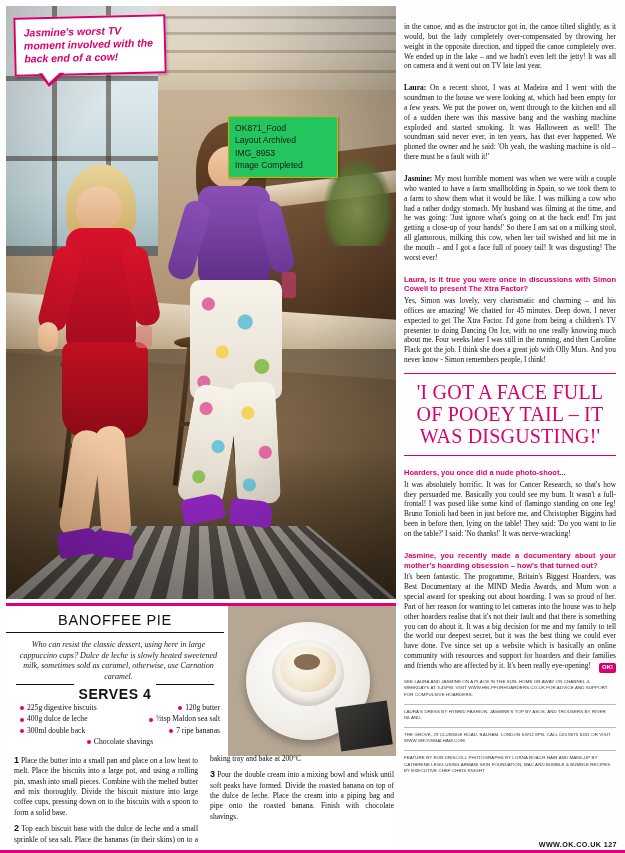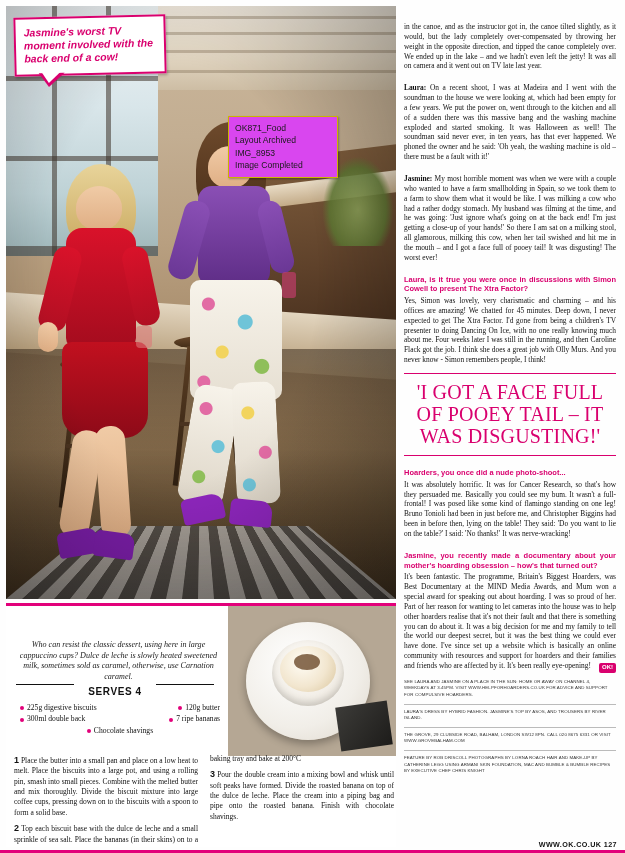--- a/index.html
+++ b/index.html
@@ -151,21 +151,21 @@
     width: 0; height: 0;
     border-left: 7px solid transparent;
     border-right: 12px solid transparent;
     border-top: 11px solid #fff;
   }
 
   
   .archive-note {
     position: absolute; left: 222px; top: 110px;
     width: 110px;
-    background: #d946ef;
+    background: #22c55e;
     border: 1px solid #cbb400;
     padding: 5px 6px;
     font-family: "Liberation Sans", sans-serif;
     font-size: 8.6px;
     line-height: 1.45;
     color: #1a1a1a;
     box-shadow: 1px 1px 2px rgba(0,0,0,.3);
     z-index: 40;
   }
 
@@ -230,21 +230,21 @@
     font-style: italic;
     font-size: 8.1px;
     line-height: 1.32;
     text-align: center;
     color: #222;
   }
   .serves {
     position: absolute; left: 0; top: 80px; width: 218px;
     text-align: center;
     font-family: "Liberation Sans", sans-serif;
-    font-size: 10px;
+    font-size: 14px;
     font-weight: bold;
     letter-spacing: .6px;
     color: #111;
   }
   .serves-rule {
     position: absolute; top: 78px; height: 1px; background: #111;
   }
   .ingredients {
     position: absolute; left: 14px; top: 96px; width: 200px;
     font-size: 7.6px;
@@ -454,29 +454,34 @@
 
     <div class="recipe">
       <div class="recipe-photo">
         <div class="plate"></div>
         <div class="cup"></div>
         <div class="cream"></div>
         <div class="choc"></div>
         <div class="napkin"></div>
       </div>
 
+      <div class="recipe-title">BANOFFEE PIE</div>
       <div class="recipe-intro">Who can resist the classic dessert, using here in large cappuccino cups? Dulce de leche is slowly heated sweetened milk, sometimes sold as caramel, otherwise, use Carnation caramel.</div>
       <div class="serves-rule" style="left:10px; width:58px;"></div>
       <div class="serves-rule" style="left:150px; width:58px;"></div>
       <div class="serves">SERVES 4</div>
 
       <div class="ingredients">
         <div class="row">
           <span class="item"><span class="dot"></span><span>225g digestive biscuits</span></span>
           <span class="item"><span class="dot"></span><span>120g butter</span></span>
+        </div>
+        <div class="row">
+          <span class="item"><span class="dot"></span><span>400g dulce de leche</span></span>
+          <span class="item"><span class="dot"></span><span>½tsp Maldon sea salt</span></span>
         </div>
         <div class="row">
           <span class="item"><span class="dot"></span><span>300ml double back</span></span>
           <span class="item"><span class="dot"></span><span>7 ripe bananas</span></span>
         </div>
         <div class="row" style="justify-content:center">
           <span class="item"><span class="dot"></span><span>Chocolate shavings</span></span>
         </div>
       </div>
 

